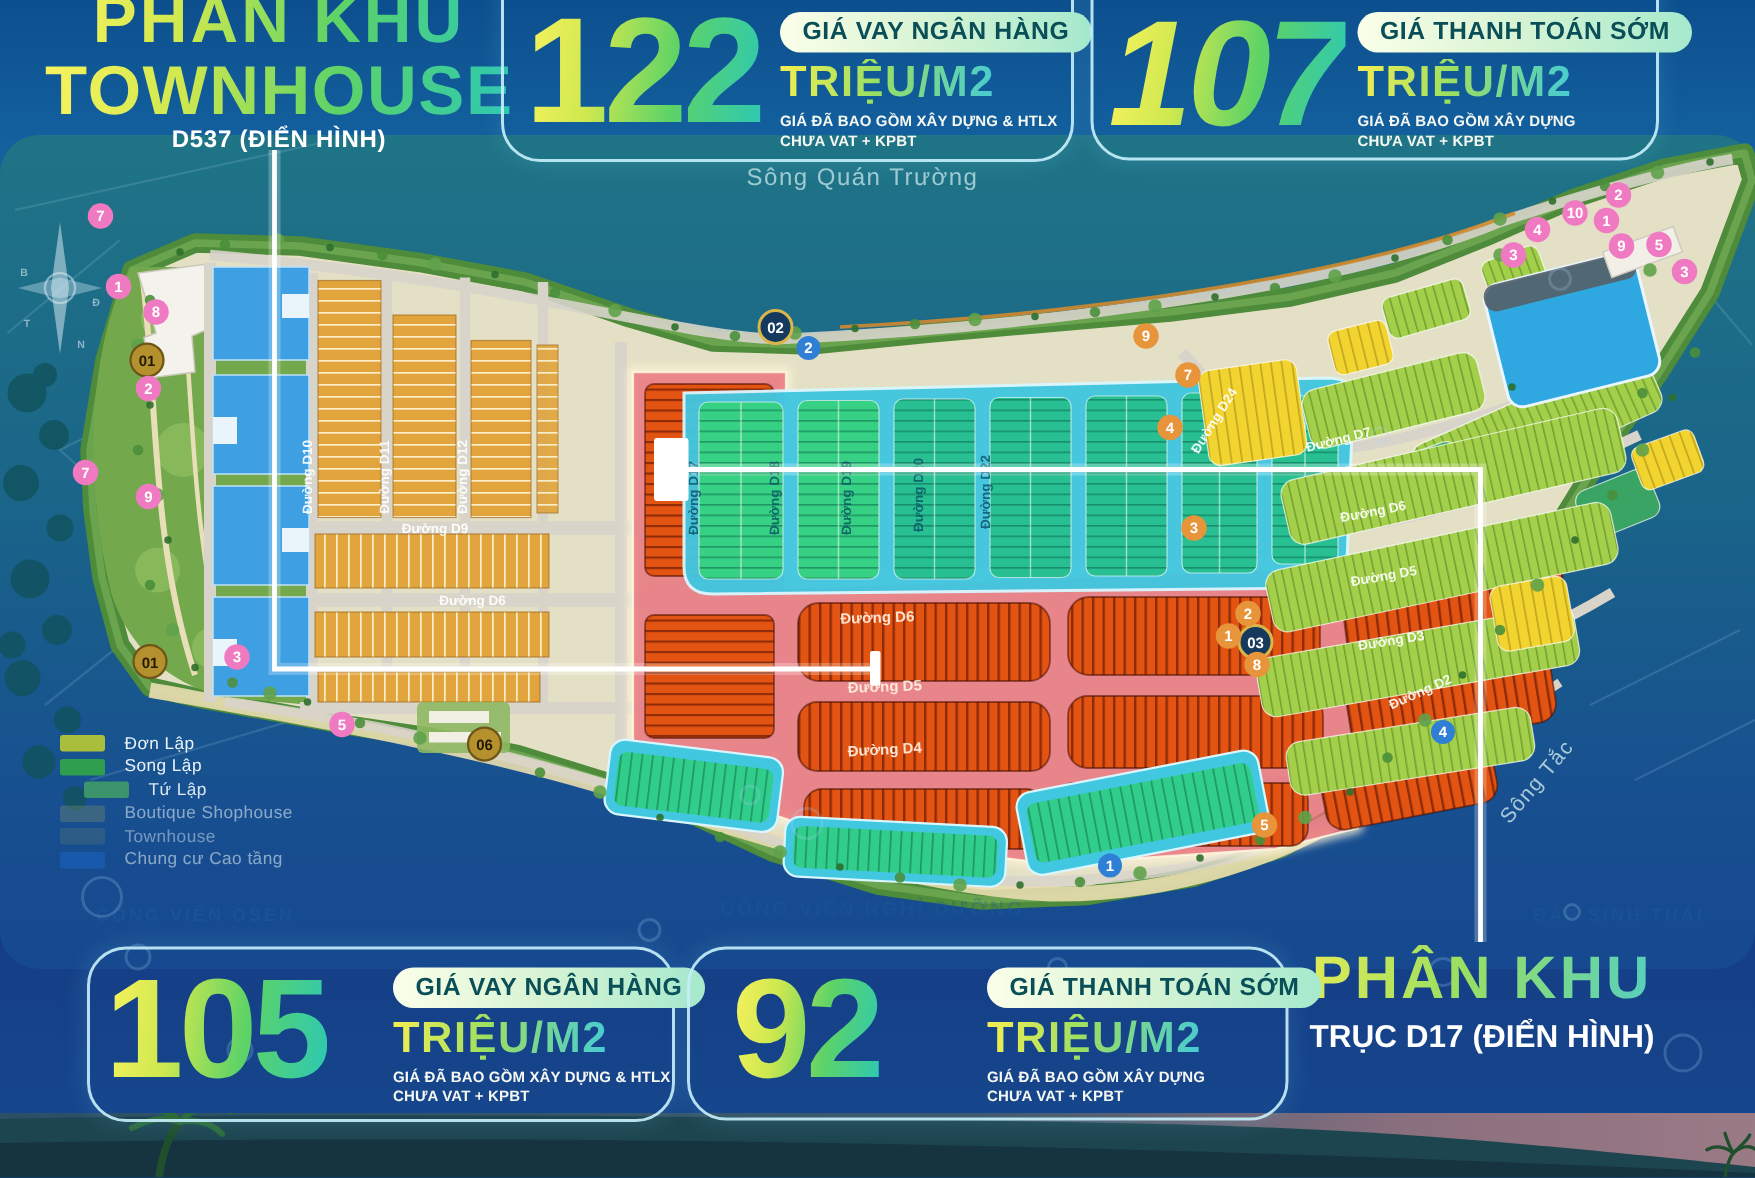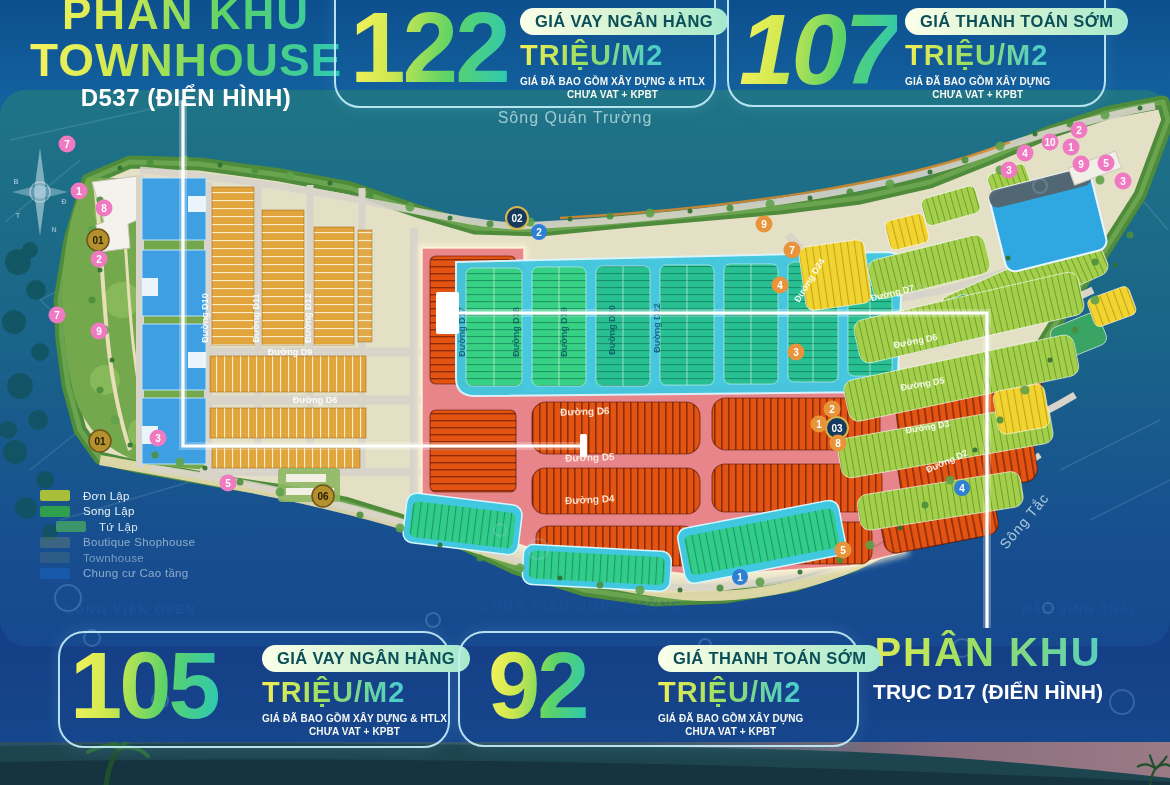--- a/index.html
+++ b/index.html
@@ -8,38 +8,38 @@
     background:linear-gradient(180deg,#0d4f8e 0%,#13609e 12%,#186e9e 30%,#15639c 55%,#153e86 80%,#16498f 100%);}
   svg text{font-family:"Liberation Sans",sans-serif;}
   .grad-text{background:linear-gradient(98deg,#f9f35f 0%,#cfe84f 30%,#5ed366 62%,#2cc8b4 100%);
     -webkit-background-clip:text;background-clip:text;color:transparent;}
   .grad-text2{background:linear-gradient(98deg,#f6ee52 0%,#9adf62 45%,#45cbd5 100%);
     -webkit-background-clip:text;background-clip:text;color:transparent;}
   
   #title-townhouse{position:absolute;left:30px;top:-8px;width:312px;text-align:center;line-height:1.02;font-weight:700;z-index:30;}
   #title-townhouse .t-line1{font-size:44px;letter-spacing:2px;}
   #title-townhouse .t-line2{font-size:46px;letter-spacing:1px;}
-  #title-townhouse .t-sub{font-size:24px;color:#ffffff;font-weight:700;margin-top:2px;letter-spacing:.5px;}
+  #title-townhouse .t-sub{font-size:16px;color:#ffffff;font-weight:700;margin-top:2px;letter-spacing:.5px;}
   #title-villa{position:absolute;left:842px;top:630px;width:292px;text-align:center;line-height:1.12;font-weight:700;z-index:30;}
   #title-villa .t-line1{font-size:40px;letter-spacing:2px;}
   #title-villa .t-line2{font-size:40px;letter-spacing:3px;}
   #title-villa .t-sub{font-size:21px;color:#ffffff;font-weight:700;margin-top:5px;}
   
   .pcard{position:absolute;border:2px solid rgba(196,238,250,.92);border-radius:26px;
     box-shadow:0 0 16px rgba(130,210,235,.18);z-index:30;}
   #c122{left:334px;top:-32px;width:378px;height:136px;}
   #c107{left:727px;top:-32px;width:375px;height:135px;}
   #c105{left:58px;top:631px;width:388px;height:113px;}
   #c92{left:458px;top:631px;width:374px;height:112px;padding-left:23px;}
   .pc-num{position:absolute;font-weight:700;letter-spacing:-3px;line-height:.95;}
   #c122 .pc-num{left:14px;top:30px;font-size:100px;}
   #c107 .pc-num{left:10px;top:32px;font-size:100px;font-style:italic;}
   #c105 .pc-num{left:10px;top:8px;font-size:94px;}
   #c92 .pc-num{left:28px;top:8px;font-size:94px;}
-  .pc-right{position:absolute;display:flex;flex-direction:column;align-items:flex-start;text-align:center;}
+  .pc-right{position:absolute;display:flex;flex-direction:column;align-items:flex-start;}
   #c122 .pc-right{left:184px;top:38px;}
   #c107 .pc-right{left:176px;top:38px;}
   #c105 .pc-right{left:202px;top:12px;}
   #c92 .pc-right{left:198px;top:12px;}
   .badge{padding:4px 15px;border-radius:999px;
     background:linear-gradient(90deg,#fbffe9,#d9f4d4 45%,#a6e9cd);
     color:#0a4e58;font-weight:700;font-size:16.5px;letter-spacing:.4px;white-space:nowrap;}
   .unit{font-size:29px;font-weight:700;letter-spacing:1px;margin-top:4px;}
   .notes{font-size:10px;font-weight:700;color:#f5f8f2;line-height:1.32;letter-spacing:.1px;white-space:nowrap;margin-top:3px;}
   

